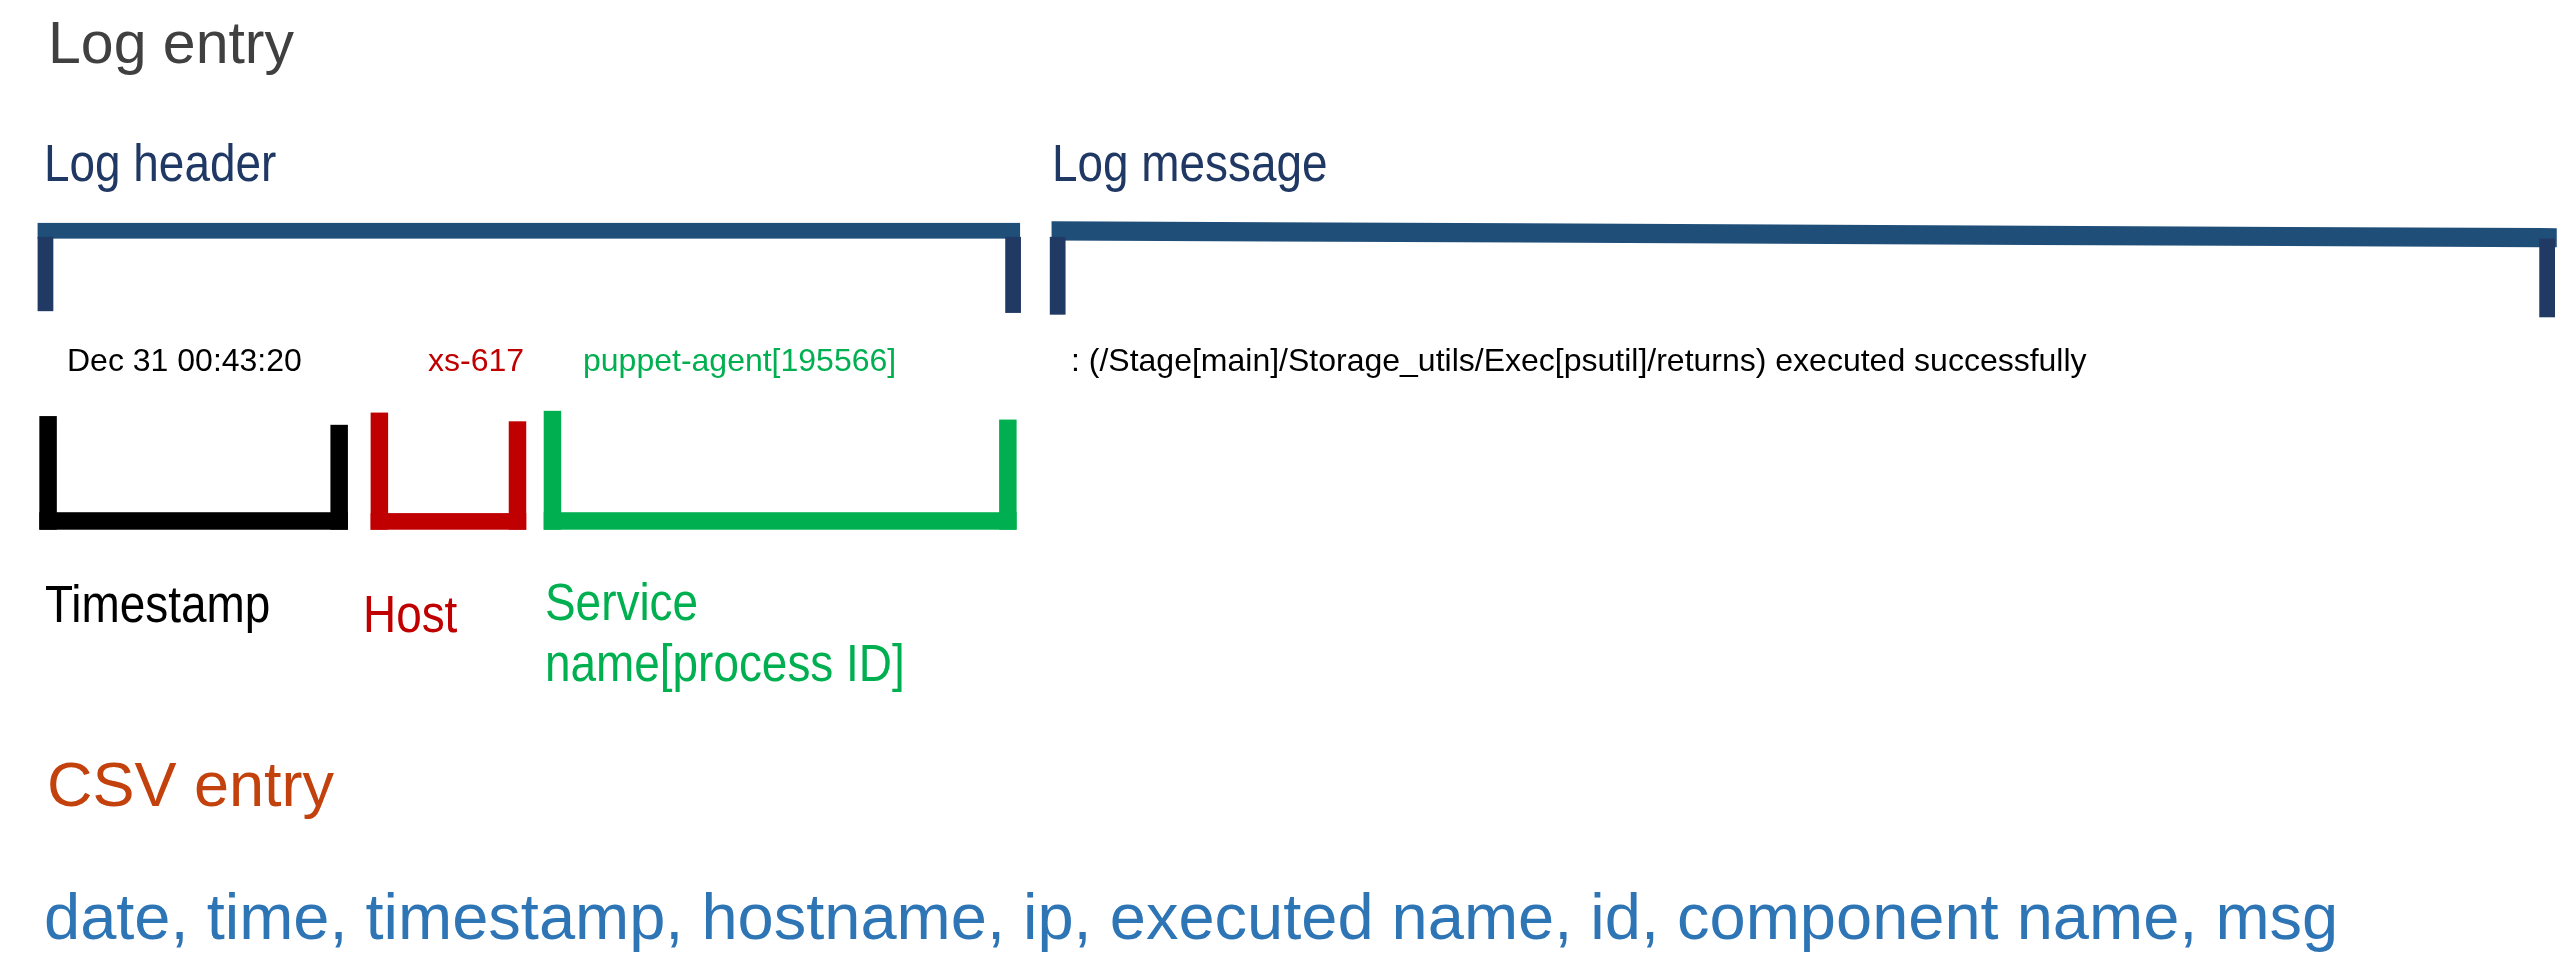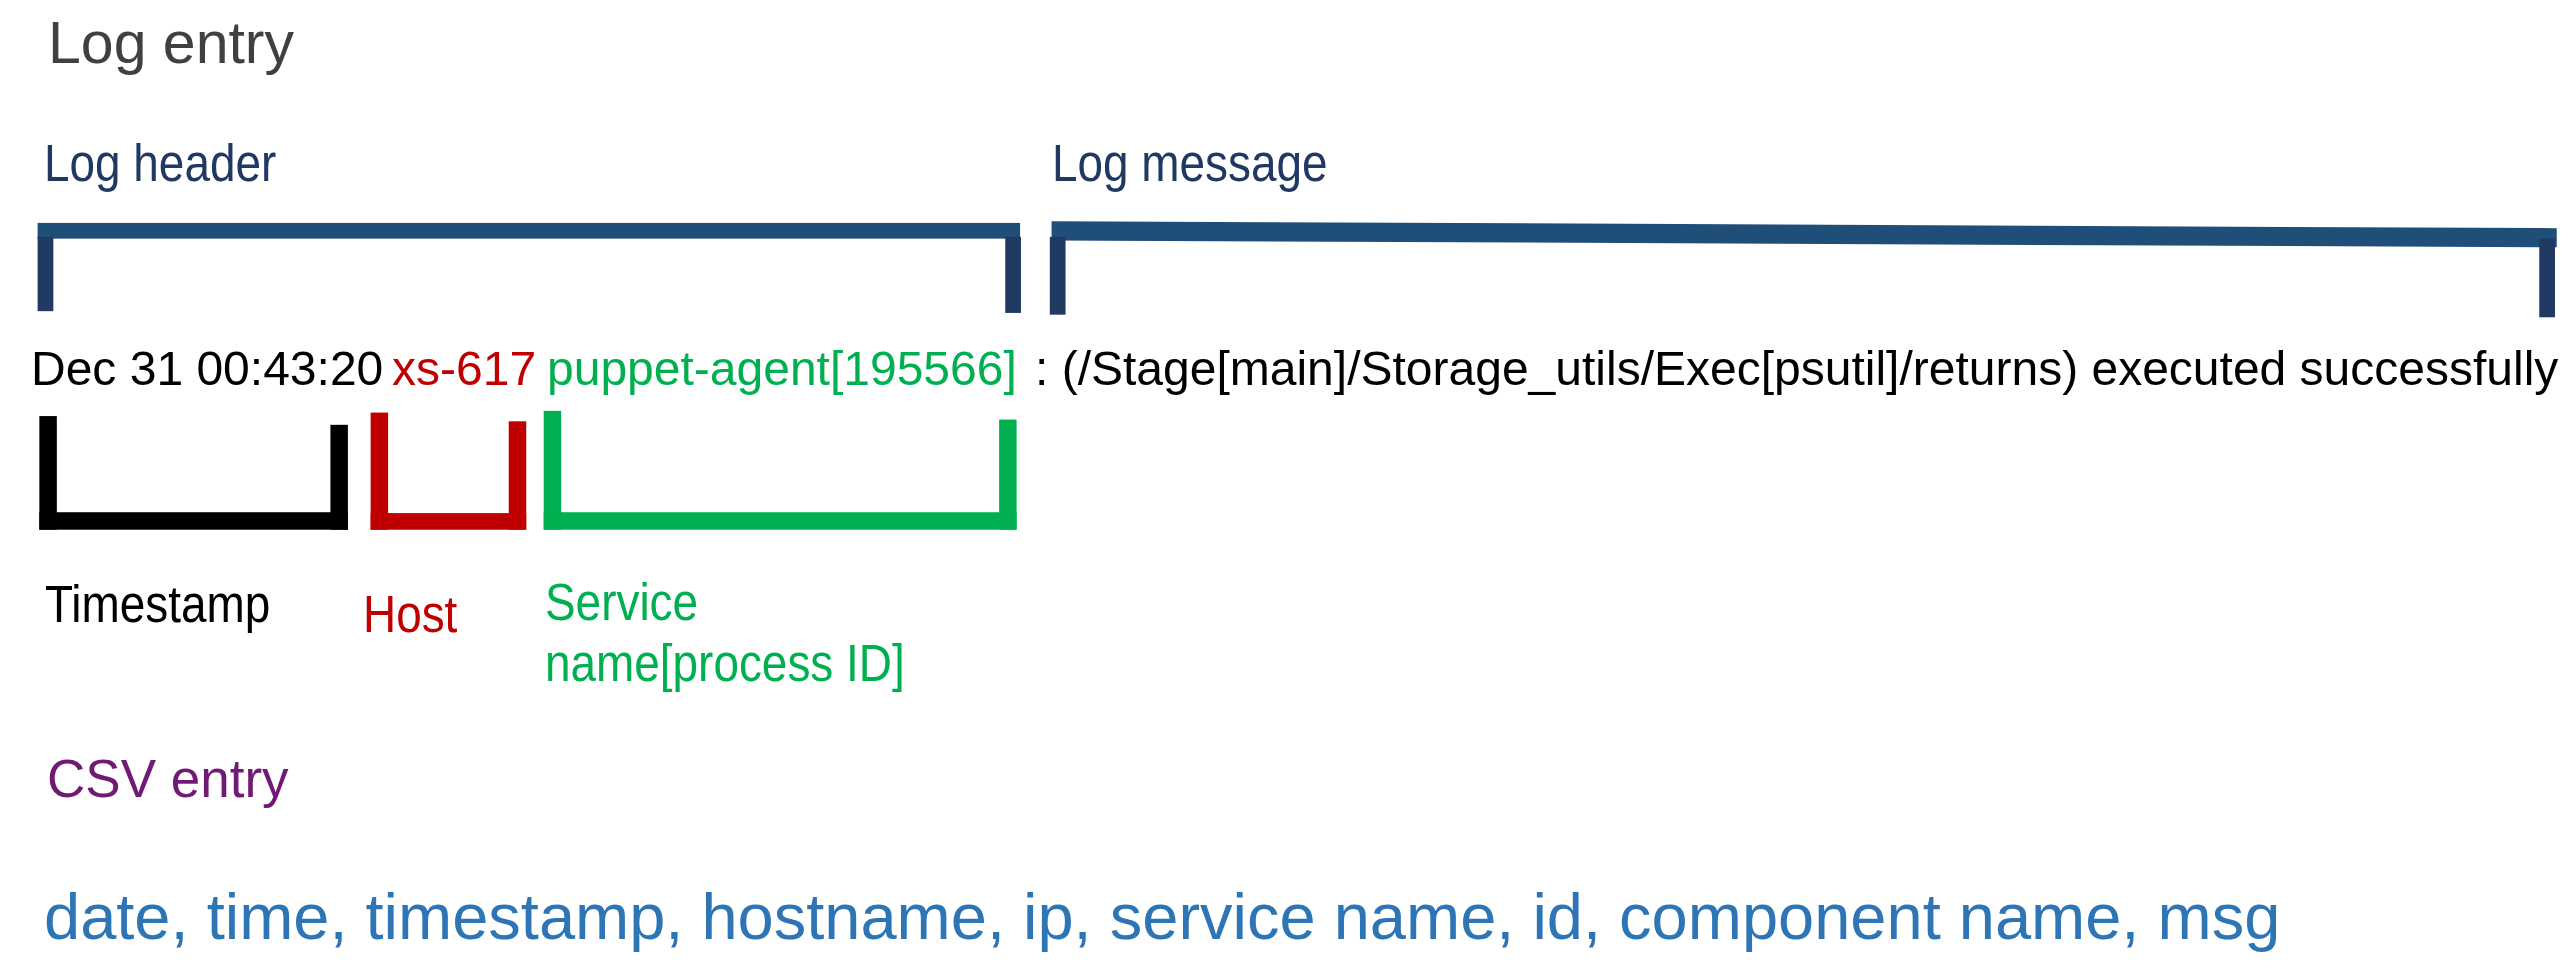--- a/index.html
+++ b/index.html
@@ -5,23 +5,23 @@
   html,body { margin:0; padding:0; background:#ffffff; }
   #canvas {
     position:relative; width:2576px; height:972px;
     background:#ffffff; overflow:hidden;
     font-family:"Liberation Sans", sans-serif;
     color:#000;
   }
   .abs { position:absolute; white-space:nowrap; line-height:1.1; }
   .narrow { transform:scaleX(0.9); transform-origin:0 0; }
   .title { font-size:59px; color:#404040; }
-  .csv-title { font-size:53px; color:#701a75; }
+  .csv-title { font-size:63px; color:#c2410c; }
   .lbl { font-size:51px; color:#1F3864; }
-  .loglineseg { font-size:48px; line-height:1.1; }
+  .loglineseg { font-size:32px; line-height:1.1;margin-left:36px; }
   .black-t { color:#000000; }
   .red-t { color:#C00000; }
   .green-t { color:#00B050; }
   .field-lbl { font-size:51px; }
   .service-lbl { white-space:pre-line; line-height:1.2; }
   .csv-line { font-size:65px; color:#2E75B6; }
   svg.overlay { position:absolute; left:0; top:0; width:2576px; height:972px; }
 </style>
 </head>
 <body>
@@ -76,16 +76,16 @@
 
   <div class="abs field-lbl black-t narrow" style="left:45px; top:577px;">Timestamp</div>
 
   <div class="abs field-lbl red-t narrow" style="left:363px; top:587px;">Host</div>
 
   <div class="abs field-lbl green-t narrow service-lbl" style="left:545px; top:572px;">Service
 name[process ID]</div>
 
   <div class="abs csv-title" style="left:47px; top:750px;">CSV entry</div>
 
-  <div class="abs csv-line" style="left:44px; top:881px;">date, time, timestamp, hostname, ip, service name, id, component name, msg</div>
+  <div class="abs csv-line" style="left:44px; top:881px;">date, time, timestamp, hostname, ip, executed name, id, component name, msg</div>
 
 </div>
 
 
 </body></html>

